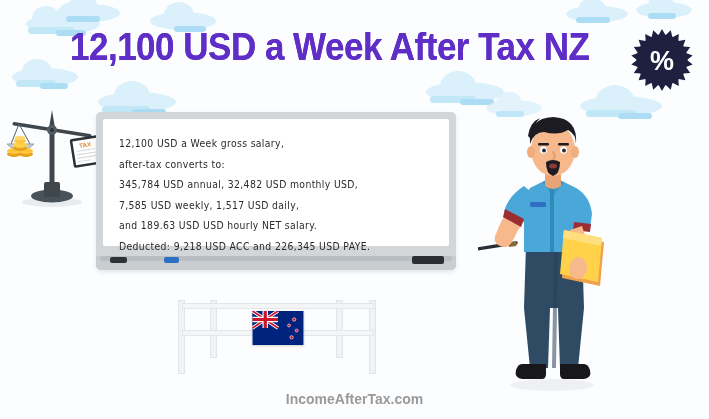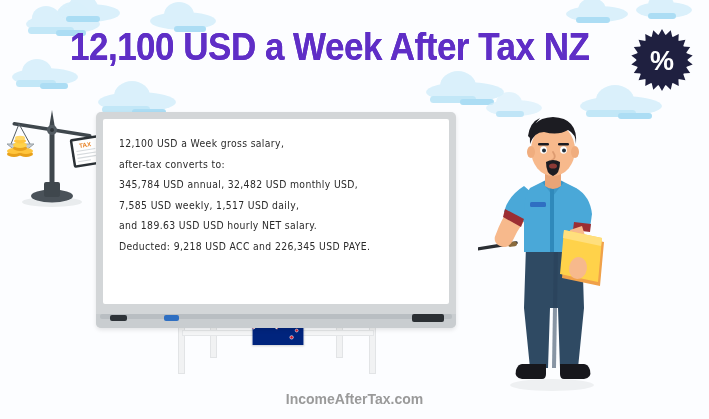--- a/index.html
+++ b/index.html
@@ -58,21 +58,21 @@
 
   
   #badge {
     position: absolute;
     right: 16px; top: 29px;
     width: 62px; height: 62px;
   }
   #badge svg { display:block; width:62px; height:62px; }
 
   
-  #board-wrap { position: absolute; left: 96px; top: 112px; width: 360px; height: 216px; }
+  #board-wrap { position: absolute; left: 96px; top: 112px; width: 360px; height: 158px; }
   #board-frame {
     position: absolute; inset: 0;
     background: #d3d6d8;
     border-radius: 5px;
     box-shadow: 0 2px 4px rgba(0,0,0,.10);
   }
   #board-face {
     position: absolute;
     left: 7px; top: 7px; right: 7px; bottom: 24px;
     background: #ffffff;

